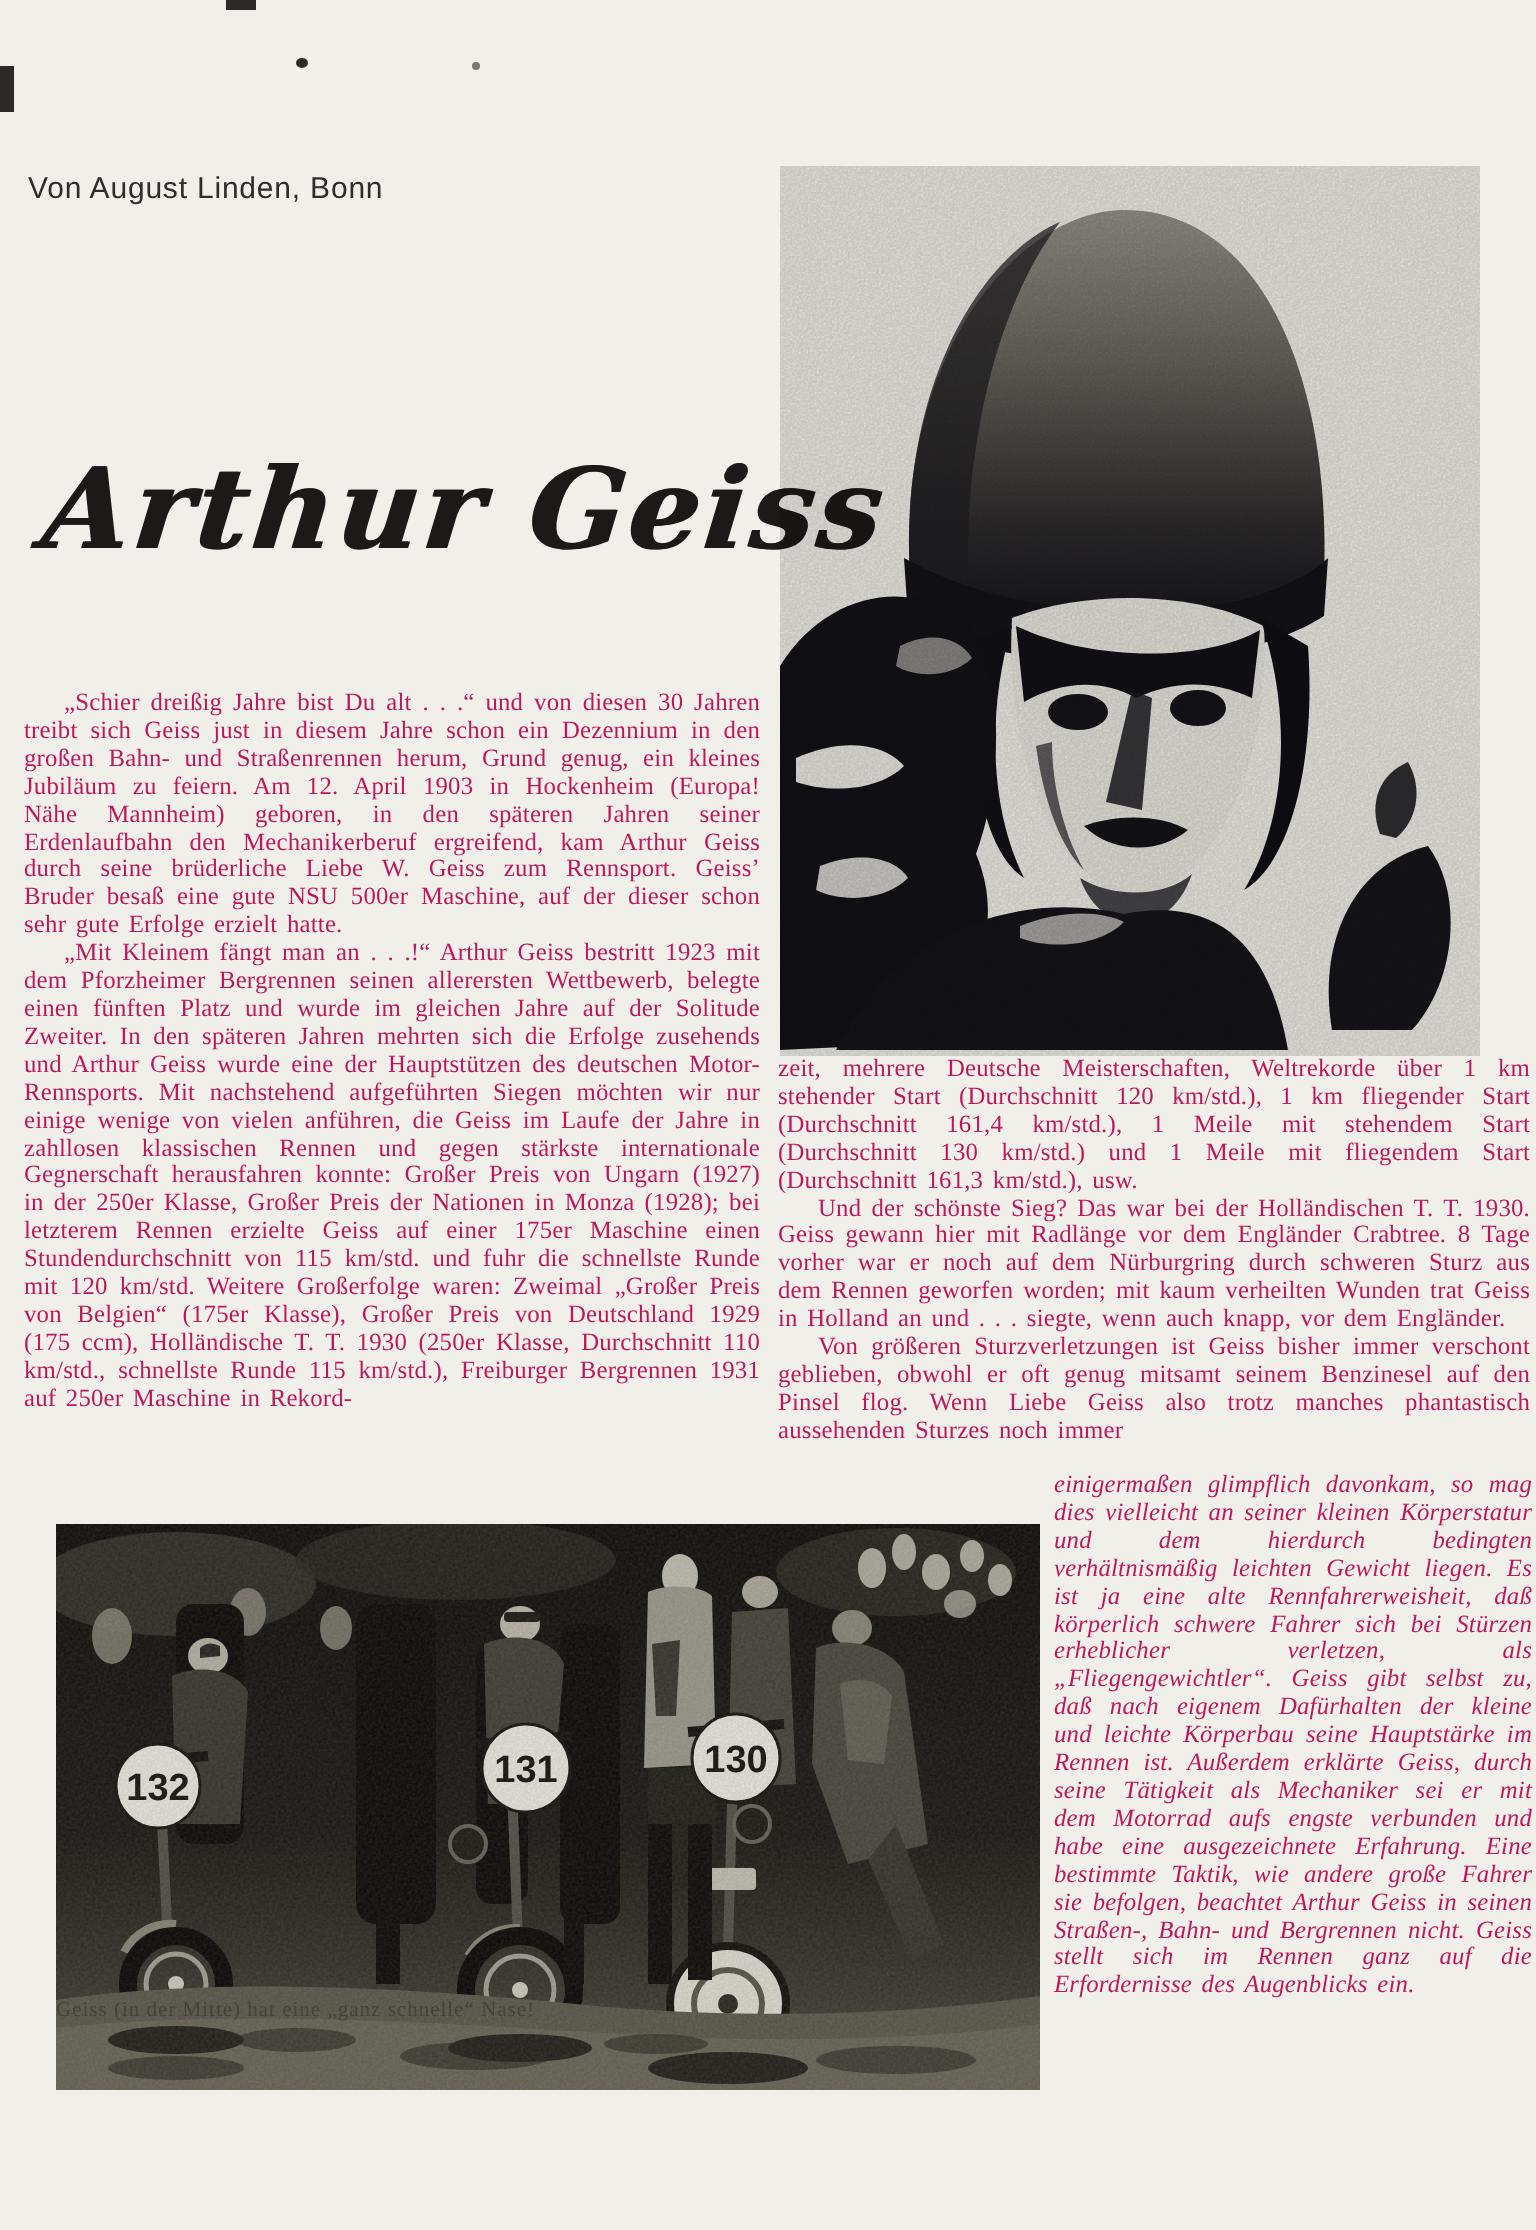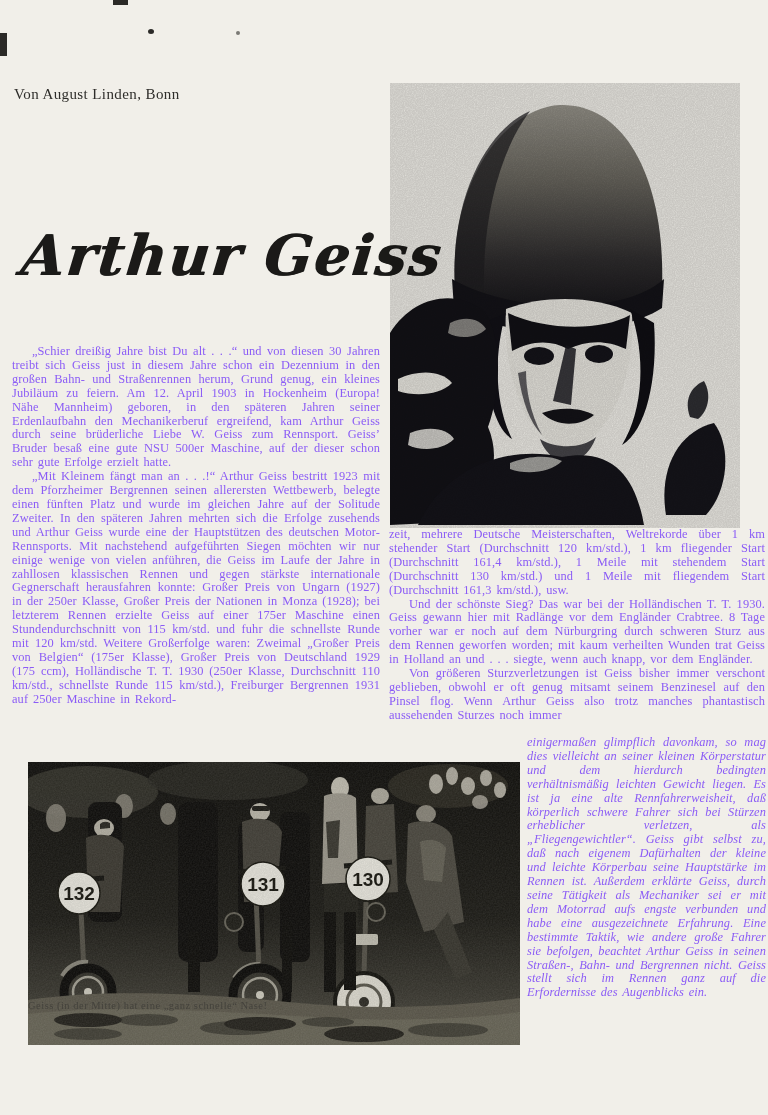--- a/index.html
+++ b/index.html
@@ -4,30 +4,30 @@
 <style>
   html,body{margin:0;padding:0;background:#8a8a88;}
   .page{position:relative;width:768px;height:1115px;background:#f1efe9;overflow:hidden;
         font-family:"Liberation Serif",serif;}
   .speck{position:absolute;background:#2b2a27;}
   .s1{left:0;top:33px;width:7px;height:23px;}
   .s2{left:113px;top:0;width:15px;height:5px;}
   .s3{left:148px;top:29px;width:6px;height:5px;border-radius:50%;}
   .s4{left:236px;top:31px;width:4px;height:4px;border-radius:50%;opacity:.6;}
 
-  .byline{position:absolute;left:14px;top:86px;font-family:Liberation Serif, serif;
+  .byline{position:absolute;left:14px;top:86px;font-family:Liberation Sans, sans-serif;
           font-size:15px;color:#2e2d2a;letter-spacing:.4px;}
   .kicker{position:absolute;left:14px;top:166px;margin:0;font-family:"Liberation Sans",sans-serif;
           font-weight:normal;font-size:30px;color:#22211f;letter-spacing:1px;}
   .title{position:absolute;left:18px;top:222px;margin:0;font-family:"DejaVu Serif",serif;
          font-style:italic;font-weight:bold;font-size:56px;color:#1b1a18;
          letter-spacing:2px;transform:skewX(-6deg);transform-origin:left bottom;
          text-shadow:1px 0 0 #1b1a18;}
 
-  .col{position:absolute;font-size:12.4px;line-height:13.9px;color:#8b5cf6;
+  .col{position:absolute;font-size:12.4px;line-height:13.9px;color:#be185d;
        text-align:justify;word-spacing:1.6px;letter-spacing:.1px;}
   .col p{margin:0;}
   p.ind{text-indent:20px;}
   p.gap{margin-top:6px;}
   .left{left:12px;top:345px;width:368px;}
   .right-wide{left:389px;top:528px;width:376px;}
   .right-narrow{left:527px;top:736px;width:239px;font-style:italic;}
 
   figure{margin:0;padding:0;text-align:center;}
   .portrait{position:absolute;left:390px;top:83px;width:350px;height:445px;}
@@ -88,21 +88,21 @@
   </figure>
 
   <div class="col left">
     <p class="ind">„Schier dreißig Jahre bist Du alt . . .“ und von diesen 30 Jahren treibt sich Geiss just in diesem Jahre schon ein Dezennium in den großen Bahn- und Straßenrennen herum, Grund genug, ein kleines Jubiläum zu feiern. Am 12. April 1903 in Hockenheim (Europa! Nähe Mannheim) geboren, in den späteren Jahren seiner Erdenlaufbahn den Mechanikerberuf ergreifend, kam Arthur Geiss durch seine brüderliche Liebe W. Geiss zum Rennsport. Geiss’ Bruder besaß eine gute NSU 500er Maschine, auf der dieser schon sehr gute Erfolge erzielt hatte.</p>
     <p class="ind">„Mit Kleinem fängt man an . . .!“ Arthur Geiss bestritt 1923 mit dem Pforzheimer Bergrennen seinen allerersten Wettbewerb, belegte einen fünften Platz und wurde im gleichen Jahre auf der Solitude Zweiter. In den späteren Jahren mehrten sich die Erfolge zusehends und Arthur Geiss wurde eine der Hauptstützen des deutschen Motor-Rennsports. Mit nachstehend aufgeführten Siegen möchten wir nur einige wenige von vielen anführen, die Geiss im Laufe der Jahre in zahllosen klassischen Rennen und gegen stärkste internationale Gegnerschaft herausfahren konnte: Großer Preis von Ungarn (1927) in der 250er Klasse, Großer Preis der Nationen in Monza (1928); bei letzterem Rennen erzielte Geiss auf einer 175er Maschine einen Stundendurchschnitt von 115 km/std. und fuhr die schnellste Runde mit 120 km/std. Weitere Großerfolge waren: Zweimal „Großer Preis von Belgien“ (175er Klasse), Großer Preis von Deutschland 1929 (175 ccm), Holländische T. T. 1930 (250er Klasse, Durchschnitt 110 km/std., schnellste Runde 115 km/std.), Freiburger Bergrennen 1931 auf 250er Maschine in Rekord-</p>
   </div>
 
   <div class="col right-wide">
     <p>zeit, mehrere Deutsche Meisterschaften, Weltrekorde über 1 km stehender Start (Durchschnitt 120 km/std.), 1 km fliegender Start (Durchschnitt 161,4 km/std.), 1 Meile mit stehendem Start (Durchschnitt 130 km/std.) und 1 Meile mit fliegendem Start (Durchschnitt 161,3 km/std.), usw.</p>
     <p class="ind">Und der schönste Sieg? Das war bei der Holländischen T. T. 1930. Geiss gewann hier mit Radlänge vor dem Engländer Crabtree. 8 Tage vorher war er noch auf dem Nürburgring durch schweren Sturz aus dem Rennen geworfen worden; mit kaum verheilten Wunden trat Geiss in Holland an und . . . siegte, wenn auch knapp, vor dem Engländer.</p>
-    <p class="ind">Von größeren Sturzverletzungen ist Geiss bisher immer verschont geblieben, obwohl er oft genug mitsamt seinem Benzinesel auf den Pinsel flog. Wenn Arthur Geiss also trotz manches phantastisch aussehenden Sturzes noch immer</p>
+    <p class="ind">Von größeren Sturzverletzungen ist Geiss bisher immer verschont geblieben, obwohl er oft genug mitsamt seinem Benzinesel auf den Pinsel flog. Wenn Liebe Geiss also trotz manches phantastisch aussehenden Sturzes noch immer</p>
   </div>
 
   <div class="col right-narrow">
     <p>einigermaßen glimpflich davonkam, so mag dies vielleicht an seiner kleinen Körperstatur und dem hierdurch bedingten verhältnismäßig leichten Gewicht liegen. Es ist ja eine alte Rennfahrerweisheit, daß körperlich schwere Fahrer sich bei Stürzen erheblicher verletzen, als „Fliegengewichtler“. Geiss gibt selbst zu, daß nach eigenem Dafürhalten der kleine und leichte Körperbau seine Hauptstärke im Rennen ist. Außerdem erklärte Geiss, durch seine Tätigkeit als Mechaniker sei er mit dem Motorrad aufs engste verbunden und habe eine ausgezeichnete Erfahrung. Eine bestimmte Taktik, wie andere große Fahrer sie befolgen, beachtet Arthur Geiss in seinen Straßen-, Bahn- und Bergrennen nicht. Geiss stellt sich im Rennen ganz auf die Erfordernisse des Augenblicks ein.</p>
   </div>
 
   <figure class="racephoto">
     <svg viewBox="0 0 492 283" width="492" height="283">
       <defs>
         <linearGradient id="rg" x1="0" y1="0" x2="0" y2="1">

